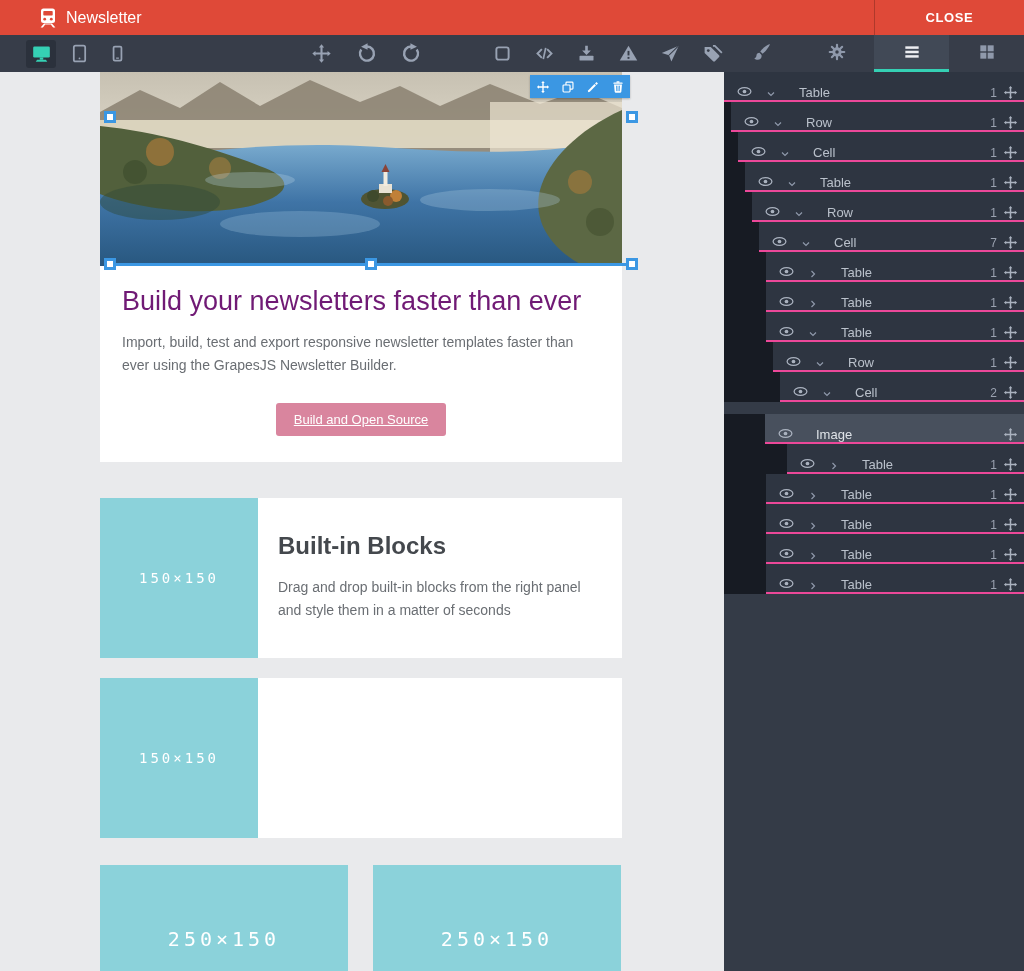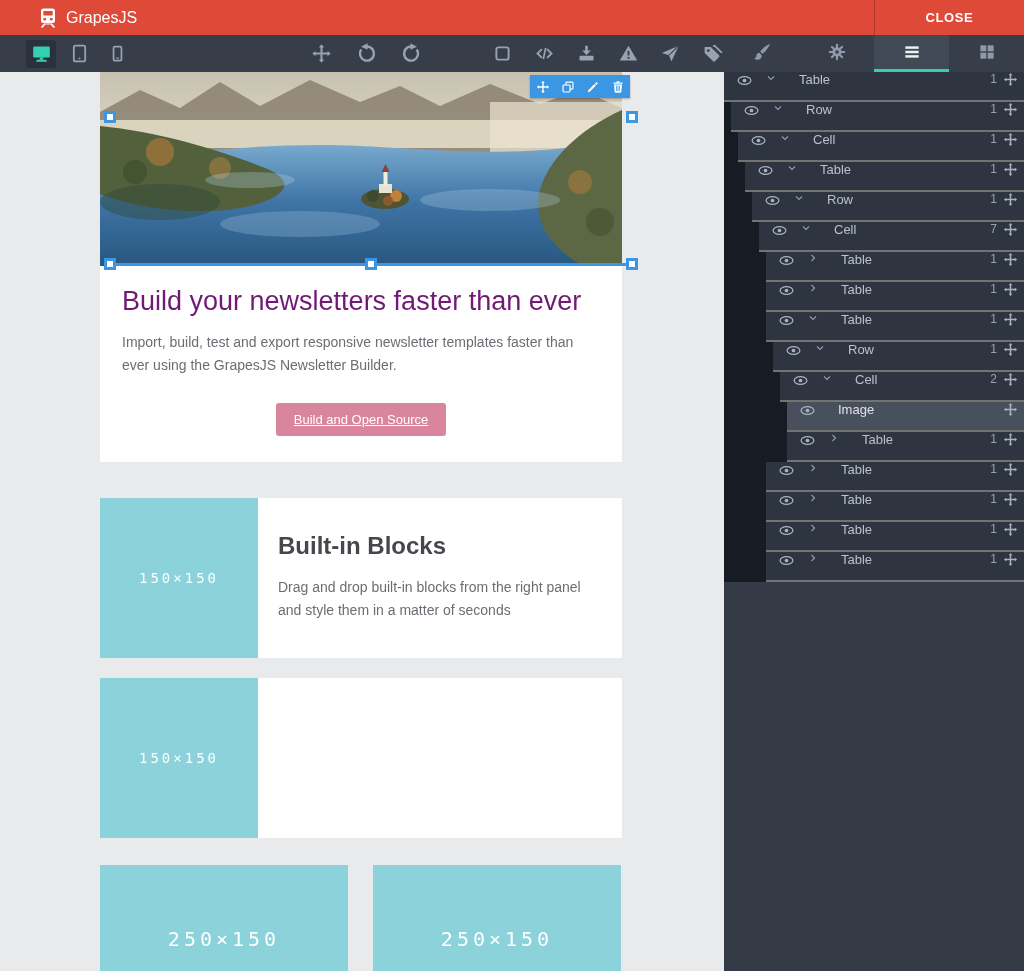--- a/index.html
+++ b/index.html
@@ -77,22 +77,22 @@
   .h-br { right:-6px; bottom:-7px; }
   .sel-toolbar { position:absolute; left:530px; top:3px; height:23px; display:flex;
     background:#3b97e3; box-shadow:0 1px 2px rgba(0,0,0,.25); }
   .sel-btn { width:25px; display:flex; align-items:center; justify-content:center;
     color:#fff; cursor:pointer; }
   .sel-btn svg { width:14px; height:14px; display:block; }
 
   
   .layers-tree { width:300px; }
   .layer-row { height:30px; background:#171b23; cursor:pointer; }
-  .layer-inner { height:100%; display:flex; align-items:flex-start; background:#2e3541;
-    border-bottom:2px solid #737373; padding:0 6px 0 12px; }
+  .layer-inner { height:100%; display:flex; align-items:flex-end; background:#2e3541;
+    border-bottom:2px solid #ec4899; padding:0 6px 0 12px; }
   .layer-row.selected .layer-inner { background:#48505d; }
   .lyr-eye { width:17px; height:17px; color:#aab2bf; flex:none; cursor:pointer; }
   .lyr-eye svg, .lyr-chev svg, .lyr-move svg { width:100%; height:100%; display:block; }
   .lyr-chev { width:12px; height:12px; color:#8f99ab; margin-left:12px; flex:none;
     cursor:pointer; }
   .lyr-label { margin-left:22px; font-size:13px; color:#bac1cb; flex:1;
     white-space:nowrap; overflow:hidden; }
   .layer-row.selected .lyr-label { color:#dfe3e8; }
   .lyr-count { font-size:12px; color:#9aa2b0; margin-right:6px; }
   .lyr-move { width:15px; height:15px; color:#aab2bf; flex:none; cursor:grab; }
@@ -106,21 +106,21 @@
       <svg viewBox="0 0 24 24">
         <g fill="#fff">
           <rect x="5" y="2.5" width="14" height="14.5" rx="2.5"></rect>
           <path d="M8 17.5 L4.6 21.6 h2.3 l2.3-3.1 h5.6 l2.3 3.1 h2.3 L16 17.5 z"></path>
         </g>
         <rect x="7.3" y="5" width="9.4" height="4.6" rx="0.8" fill="#df4938"></rect>
         <circle cx="8.7" cy="13.2" r="1.4" fill="#df4938"></circle>
         <circle cx="15.3" cy="13.2" r="1.4" fill="#df4938"></circle>
       </svg>
     </span>
-    <span>GrapesJS</span>
+    <span>Newsletter</span>
   </div>
   <div class="topbtn">CLOSE</div>
 </div>
 
 <div class="toolbar">
   <div class="canvas-toolbar">
     <div class="tb-group g-devices" id="g-devices">
         <div class="icon-btn active">
           <span class="ico">
             <svg viewBox="0 0 24 24">
@@ -632,21 +632,21 @@
             </span>
             <span class="lyr-label">Cell</span>
             <span class="lyr-count">2</span>
             <span class="lyr-move">
               <svg viewBox="0 0 24 24">
                 <path d="M12 1.5 L15 5 H13.2 V10.8 H18.9 V9 L22.5 12 L18.9 15 V13.2 H13.2 V18.9 H15 L12 22.5 L9 18.9 H10.8 V13.2 H5.1 V15 L1.5 12 L5.1 9 V10.8 H10.8 V5 H9 Z" fill="currentColor"></path>
               </svg>
             </span>
           </div>
         </div>
-        <div class="layer-row selected" style="padding-left: 63px;">
+        <div class="layer-row selected" style="padding-left: 41px; margin-top: 12px;">
           <div class="layer-inner">
             <span class="lyr-eye">
               <svg viewBox="0 0 24 24">
                 <ellipse cx="12" cy="12" rx="9" ry="5.5" fill="none" stroke="currentColor" stroke-width="1.8"></ellipse>
                 <circle cx="12" cy="12" r="2.6" fill="currentColor"></circle>
               </svg>
             </span>
             <span class="lyr-label">Image</span>
             <span class="lyr-move">
               <svg viewBox="0 0 24 24">

